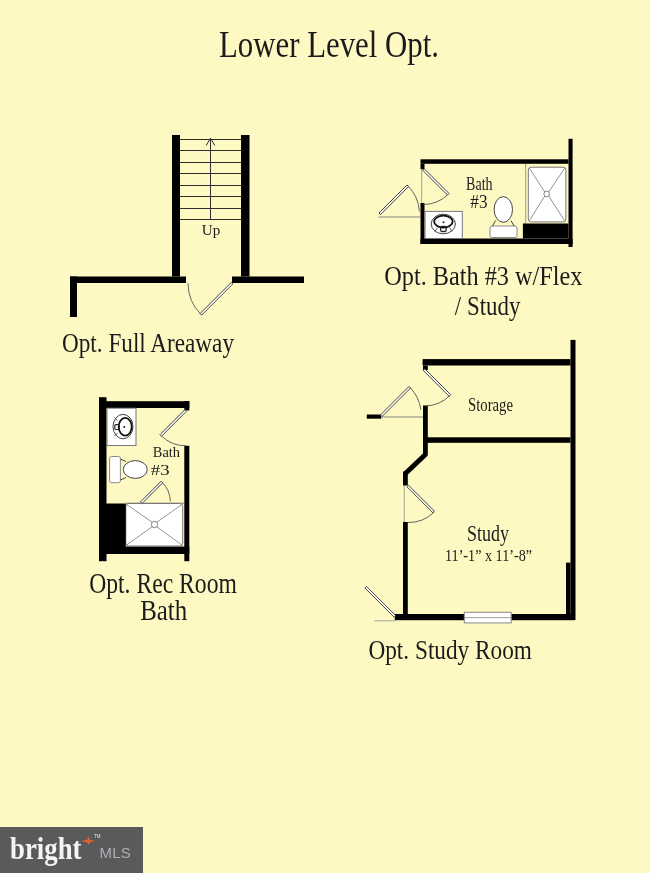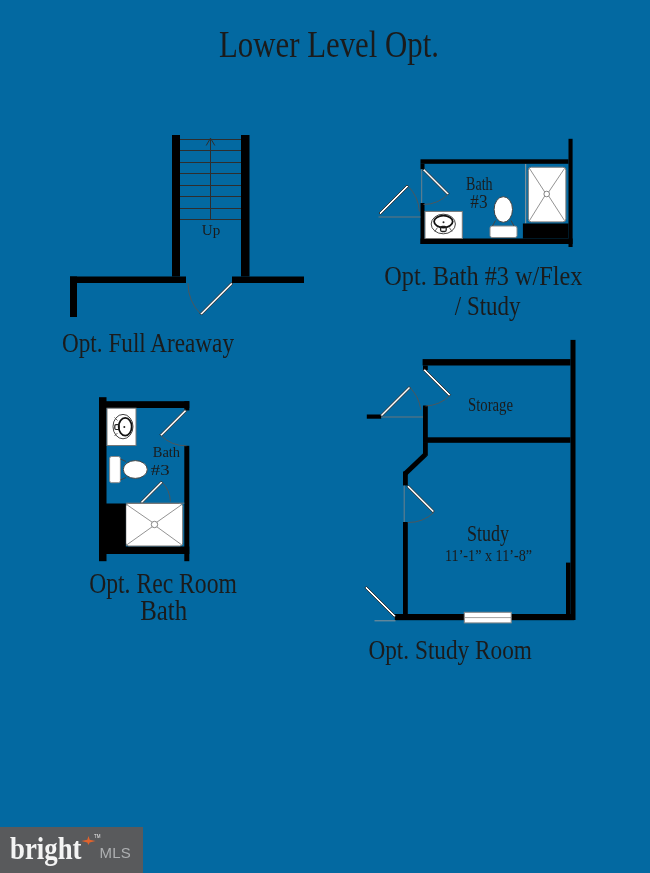--- a/index.html
+++ b/index.html
@@ -1,16 +1,16 @@
 <!DOCTYPE html>
 <html><head>
 <meta charset="utf-8">
 <style>
   html,body{margin:0;padding:0;background:#fff;}
-  .page{position:relative;width:650px;height:873px;background:#0369a1;overflow:hidden;}
+  .page{position:relative;width:650px;height:873px;background:#fef9c3;overflow:hidden;}
   svg text{fill:#1b1b1b;}
 </style>
 </head>
 <body>
 <div class="page">
 <svg width="650" height="873" viewBox="0 0 650 873" xmlns="http://www.w3.org/2000/svg">
 
   <text x="329" y="57" font-family="Liberation Serif, serif" font-size="37.5" text-anchor="middle" textLength="220" lengthAdjust="spacingAndGlyphs">Lower Level Opt.</text>
 
   <g>

